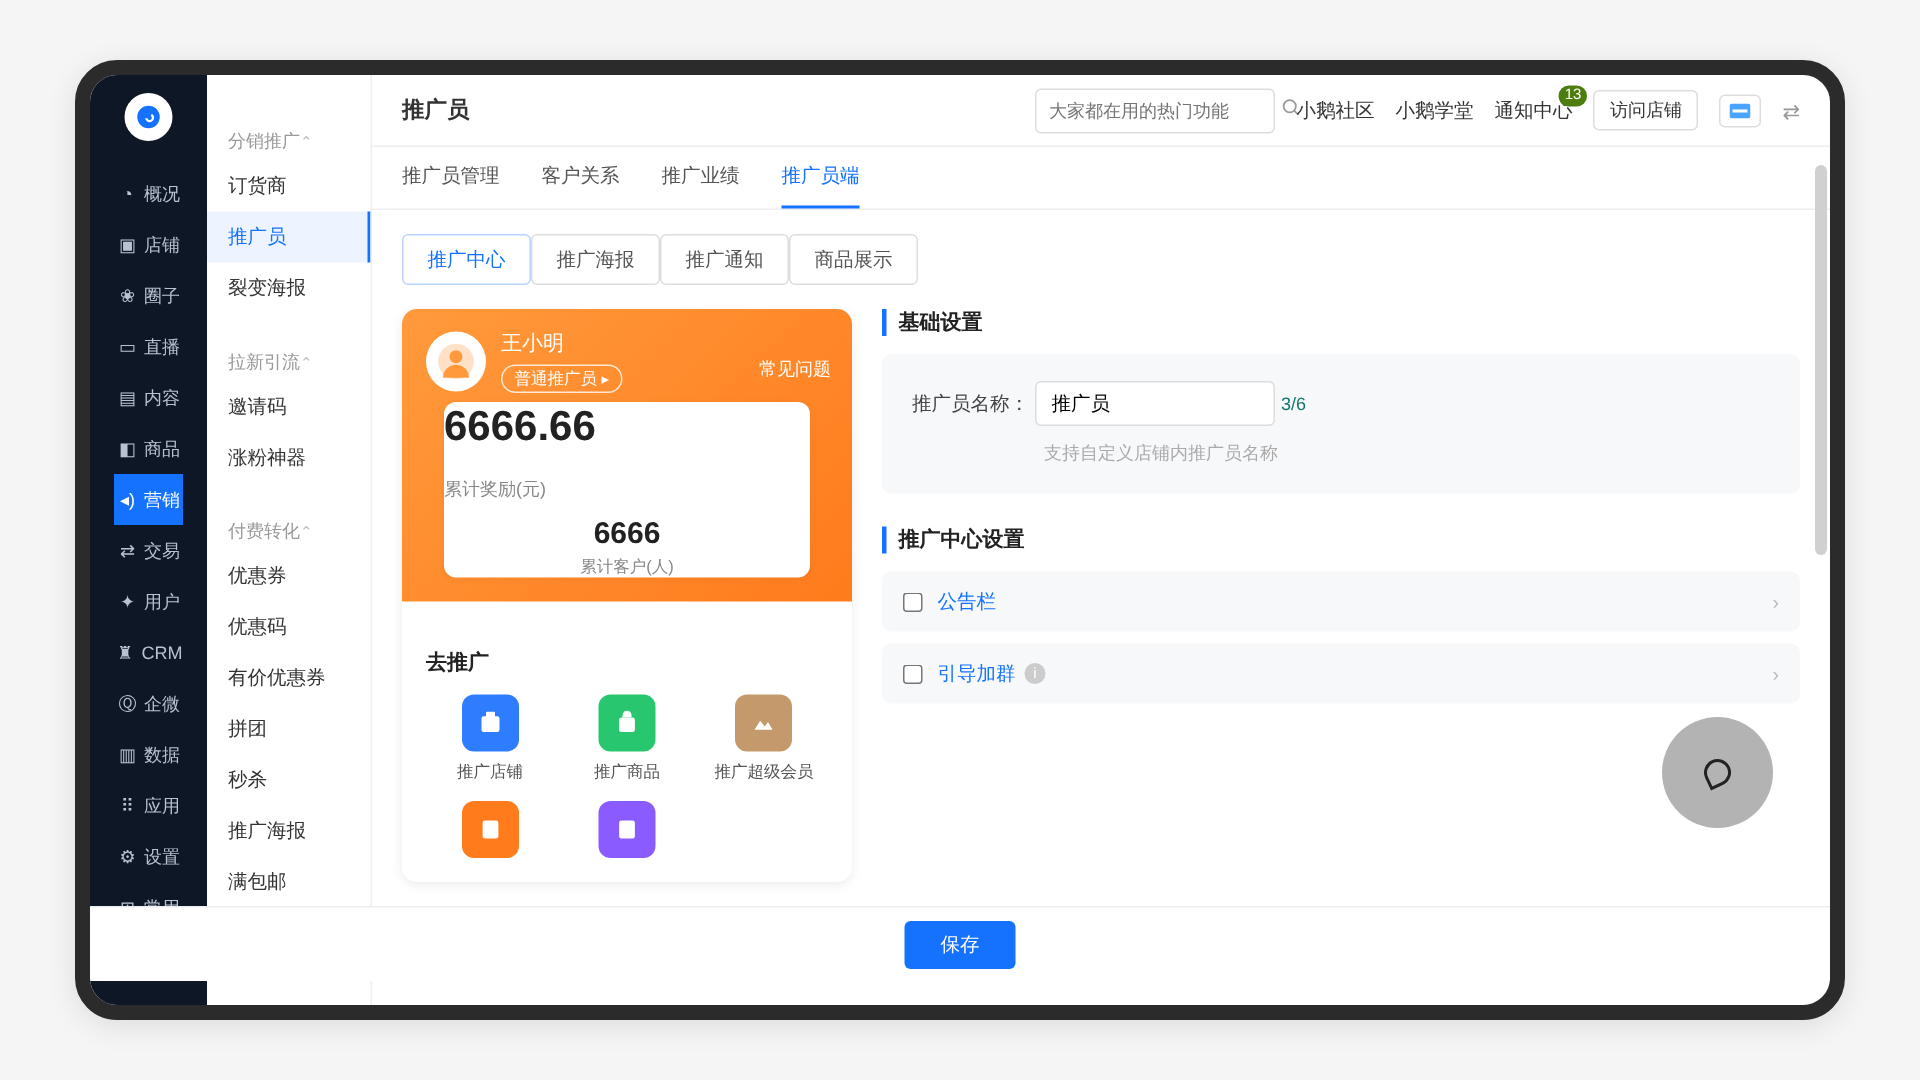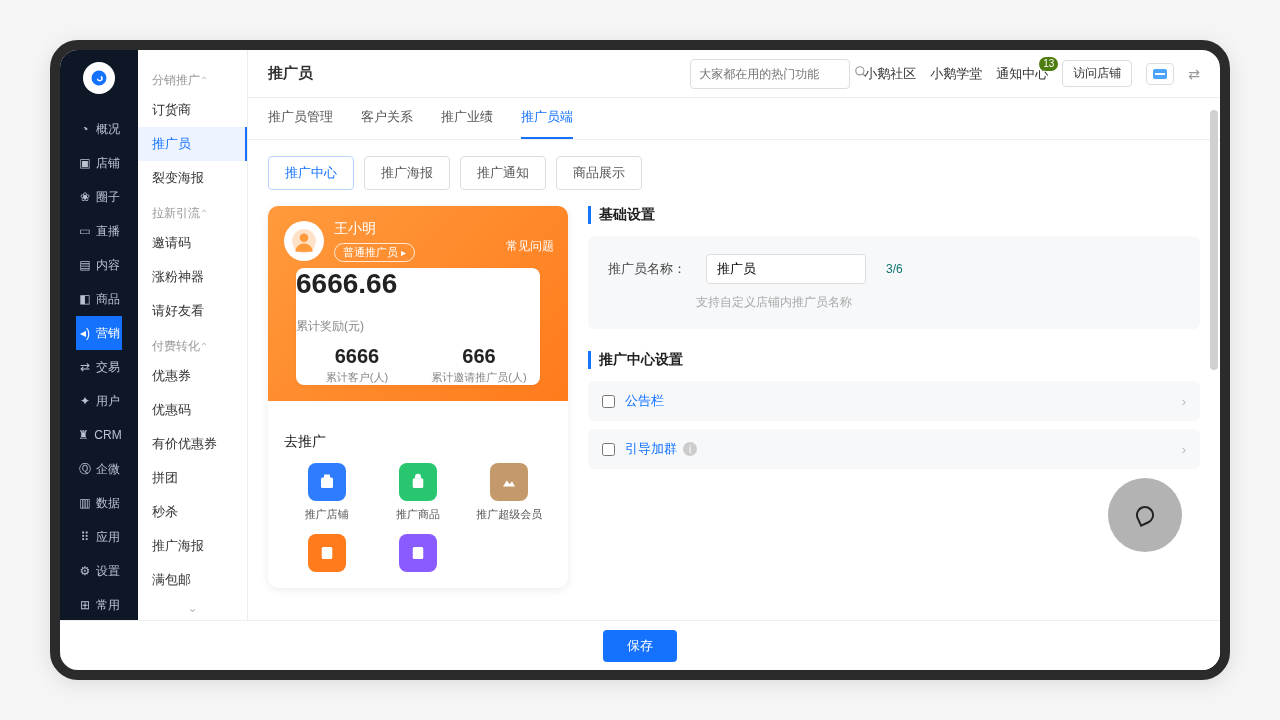--- a/index.html
+++ b/index.html
@@ -6,74 +6,74 @@
 body{background:#f5f5f5;display:flex;align-items:center;justify-content:center;height:720px;width:1280px;overflow:hidden}
 .device{width:1180px;height:640px;background:#fff;border:10px solid #2b2b2b;border-radius:28px;overflow:hidden;position:relative;box-shadow:0 4px 20px rgba(0,0,0,.1)}
 .screen{display:flex;height:100%;position:relative}
 .leftnav{width:78px;background:#0e1726;color:#b8c2d0;display:flex;flex-direction:column;align-items:center;padding-top:12px;font-size:12px;flex-shrink:0}
 .logo{width:32px;height:32px;border-radius:50%;background:#fff;display:flex;align-items:center;justify-content:center;margin-bottom:18px}
 .logo svg{width:18px;height:18px}
 .lnav-item{width:100%;height:34px;display:flex;align-items:center;justify-content:center;gap:4px;cursor:pointer;font-size:12px}
 .lnav-item.active{background:#1472ff;color:#fff}
 .lnav-item .ic{width:14px;height:14px;display:inline-flex;align-items:center;justify-content:center}
 .subnav{width:110px;background:#fff;border-right:1px solid #eee;padding:12px 0;font-size:13px;color:#333;flex-shrink:0;overflow-y:auto}
-.subgroup{padding:4px 14px;color:#999;font-size:12px;display:flex;align-items:center;margin-top:6px}
+.subgroup{padding:4px 14px;color:#999;font-size:12px;display:flex;align-items:center;margin-top:20px}
 .subitem{padding:8px 14px;cursor:pointer;color:#333}
 .subitem.active{background:#eef4ff;color:#1472ff;border-right:2px solid #1472ff}
 .main{flex:1;display:flex;flex-direction:column;overflow:hidden}
 .topbar{height:48px;border-bottom:1px solid #eee;display:flex;align-items:center;padding:0 20px;gap:14px;font-size:13px;color:#333}
 .topbar h2{font-size:15px;font-weight:600;margin-right:auto}
 .search{display:flex;align-items:center;border:1px solid #ddd;border-radius:4px;height:30px;width:160px;padding:0 8px;color:#bbb}
 .search input{border:0;outline:0;flex:1;font-size:12px;background:transparent}
 .toplink{cursor:pointer;position:relative}
 .badge{position:absolute;top:-8px;right:-10px;background:#4d7c0f;color:#fff;border-radius:8px;font-size:10px;padding:0 4px;line-height:14px}
 .visitbtn{border:1px solid #ddd;border-radius:4px;padding:4px 10px;font-size:12px;cursor:pointer;background:#fff;color:#333}
 .chip{width:28px;height:22px;border:1px solid #ddd;border-radius:4px;display:flex;align-items:center;justify-content:center}
 .tabs1{display:flex;gap:28px;padding:0 20px;height:42px;border-bottom:1px solid #eee;font-size:13px;color:#555}
 .tab1{padding:10px 0;cursor:pointer}
 .tab1.active{color:#1472ff;border-bottom:2px solid #1472ff}
 .content{flex:1;overflow-y:auto;padding:16px 20px 60px;position:relative}
-.subtabs{display:flex;gap:10px;margin-bottom:16px}
+.subtabs{display:flex;margin-bottom:16px}
 .subtab{border:1px solid #ddd;border-radius:4px;padding:7px 16px;font-size:13px;background:#fff;cursor:pointer;color:#555}
 .subtab.active{color:#1472ff;border-color:#b9d4ff}
 .row{display:flex;gap:20px;align-items:flex-start}
 .phonecard{width:300px;border-radius:10px;overflow:hidden;background:#fff;box-shadow:0 2px 8px rgba(0,0,0,.08);flex-shrink:0}
 .phead{background:linear-gradient(135deg,#ff9a3c,#ff7b1c);padding:14px 16px;color:#fff;position:relative}
 .phead .faq{position:absolute;right:14px;top:32px;font-size:12px}
 .userrow{display:flex;align-items:center;gap:10px}
 .avatar{width:40px;height:40px;border-radius:50%;background:#fff;display:flex;align-items:center;justify-content:center}
 .uname{font-size:14px}
 .tagpill{display:inline-block;border:1px solid rgba(255,255,255,.8);border-radius:10px;padding:1px 8px;font-size:11px;margin-top:5px;color:#fff}
 .tagpill::after{content:"▸";margin-left:3px;font-size:10px}
 .statcard{background:#fff;margin:-4px 12px 12px;border-radius:8px;position:relative;top:10px;box-shadow:0 1px 4px rgba(0,0,0,.05)}
 .bignum{font-size:28px;font-weight:700;color:#222}
 .biglbl{font-size:12px;color:#888;margin-top:18px}
 .two{display:flex;margin-top:10px}
 .two>div{flex:1;text-align:center}
 .two .n{font-size:20px;font-weight:700;color:#222}
 .two .l{font-size:11px;color:#888;margin-top:2px}
 .promosec{padding:18px 16px 10px}
-.promosec h4{font-size:14px;font-weight:400;margin-bottom:12px;color:#222}
+.promosec h4{font-size:14px;font-weight:700;margin-bottom:12px;color:#222}
 .grid{display:grid;grid-template-columns:repeat(3,1fr);gap:12px 6px}
 .gitem{display:flex;flex-direction:column;align-items:center;font-size:11px;color:#555;cursor:pointer}
 .gic{width:38px;height:38px;border-radius:8px;display:flex;align-items:center;justify-content:center;margin-bottom:6px}
 .gic svg{width:18px;height:18px;fill:#fff}
 .right{flex:1}
 .sectitle{font-size:14px;font-weight:600;color:#222;border-left:3px solid #1472ff;padding-left:8px;margin-bottom:12px}
 .graybox{background:#f7f8fa;border-radius:6px;padding:18px 20px;margin-bottom:22px}
-.frow{display:flex;align-items:center;gap:20px;font-size:13px;color:#444}
+.frow{display:flex;align-items:center;gap:4px;font-size:13px;color:#444}
 .frow input{border:1px solid #ddd;border-radius:4px;height:30px;padding:0 10px;width:160px;font-size:13px}
 .count{color:#0f766e;font-size:12px}
 .tip{color:#aaa;font-size:12px;margin-left:88px;margin-top:10px}
 .setrow{background:#f7f8fa;border-radius:6px;height:40px;display:flex;align-items:center;padding:0 14px;margin-bottom:8px;font-size:13px;cursor:pointer}
 .setrow input[type=checkbox]{margin-right:10px}
 .setrow .lbl{color:#1472ff}
 .setrow .info{width:14px;height:14px;border-radius:50%;background:#ccc;color:#fff;font-size:10px;display:inline-flex;align-items:center;justify-content:center;margin-left:6px}
 .setrow .arr{margin-left:auto;color:#bbb}
-.savebar{position:absolute;bottom:0;left:0;right:0;height:50px;background:#fff;border-top:1px solid #eee;display:flex;align-items:center;justify-content:center}
+.savebar{position:absolute;bottom:16px;left:0;right:0;height:50px;background:#fff;border-top:1px solid #eee;display:flex;align-items:center;justify-content:center}
 .savebtn{background:#1472ff;color:#fff;border:0;border-radius:4px;padding:7px 24px;font-size:13px;cursor:pointer}
 .cursor-dot{position:absolute;width:74px;height:74px;border-radius:50%;background:rgba(128,128,128,.6);left:860px;top:338px;display:flex;align-items:center;justify-content:center;pointer-events:none}
 .cursor-dot::after{content:"";width:14px;height:14px;border:2px solid #222;border-radius:50% 50% 50% 0;transform:rotate(-25deg)}
 .scrolltrack{position:absolute;right:2px;top:60px;width:8px;height:260px;background:#d0d0d0;border-radius:4px}
 .chevs{color:#bbb;font-size:10px}
 .more{text-align:center;color:#bbb;padding:4px;font-size:12px}
 .swap{color:#999;font-size:14px;cursor:pointer}
 </style>
 </head>
 <body>
@@ -159,21 +159,20 @@
           </div>
           <div class="subitem">订货商</div>
           <div class="subitem active">推广员</div>
           <div class="subitem">裂变海报</div>
           <div class="subgroup">
             <span>拉新引流</span>
             <span class="chevs">⌃</span>
           </div>
           <div class="subitem">邀请码</div>
           <div class="subitem">涨粉神器</div>
-          <div class="subitem">请好友看</div>
           <div class="subgroup">
             <span>付费转化</span>
             <span class="chevs">⌃</span>
           </div>
           <div class="subitem">优惠券</div>
           <div class="subitem">优惠码</div>
           <div class="subitem">有价优惠券</div>
           <div class="subitem">拼团</div>
           <div class="subitem">秒杀</div>
           <div class="subitem">推广海报</div>
@@ -245,24 +244,20 @@
           </div>
           <span class="faq">常见问题</span>
           <div class="statcard">
             <div class="bignum">6666.66</div>
             <div class="biglbl">累计奖励(元)</div>
             <div class="two">
               <div>
                 <div class="n">6666</div>
                 <div class="l">累计客户(人)</div>
               </div>
-              <div>
-                <div class="n">666</div>
-                <div class="l">累计邀请推广员(人)</div>
-              </div>
             </div>
           </div>
         </div>
         <div class="promosec" style="margin-top:14px">
           <h4>去推广</h4>
           <div class="grid" id="grid">
                   <div class="gitem">
                     <div class="gic" style="background:#2e7dff">
                       <svg viewBox="0 0 24 24" fill="#fff">
                         <rect x="4" y="6" width="16" height="14" rx="2"></rect>

